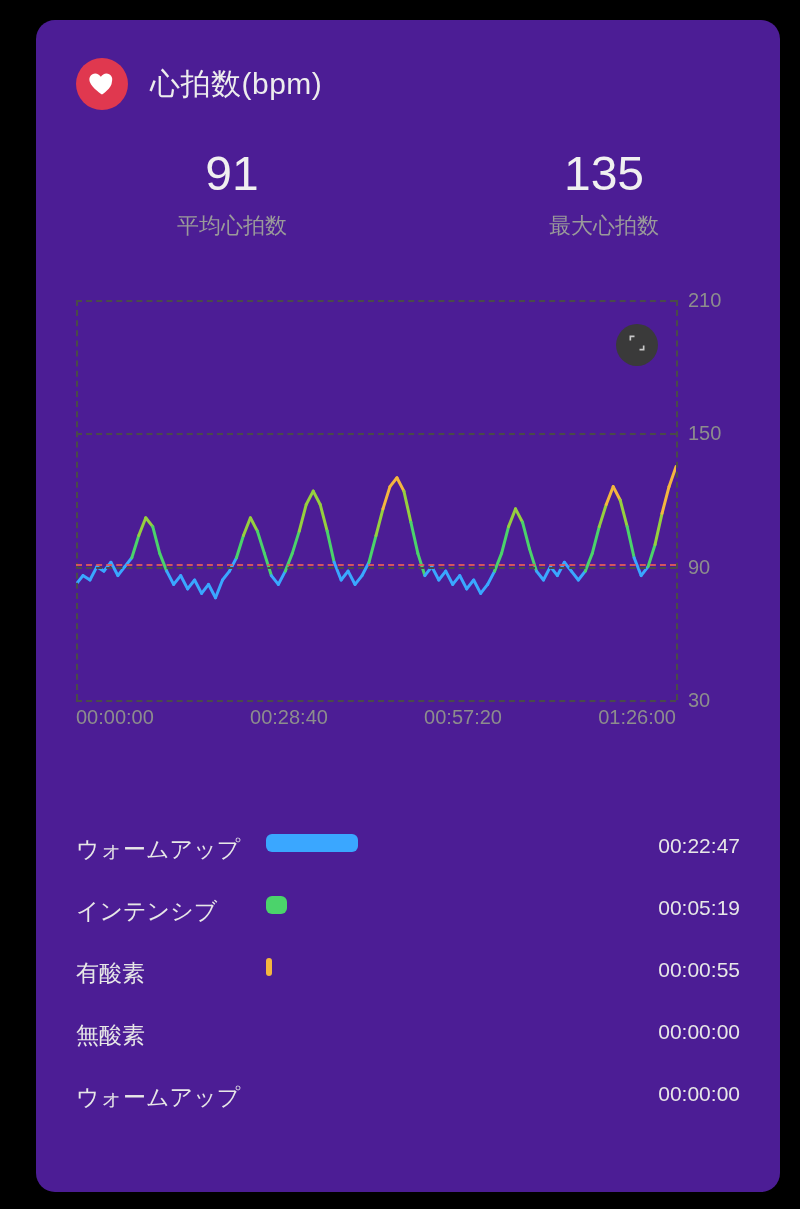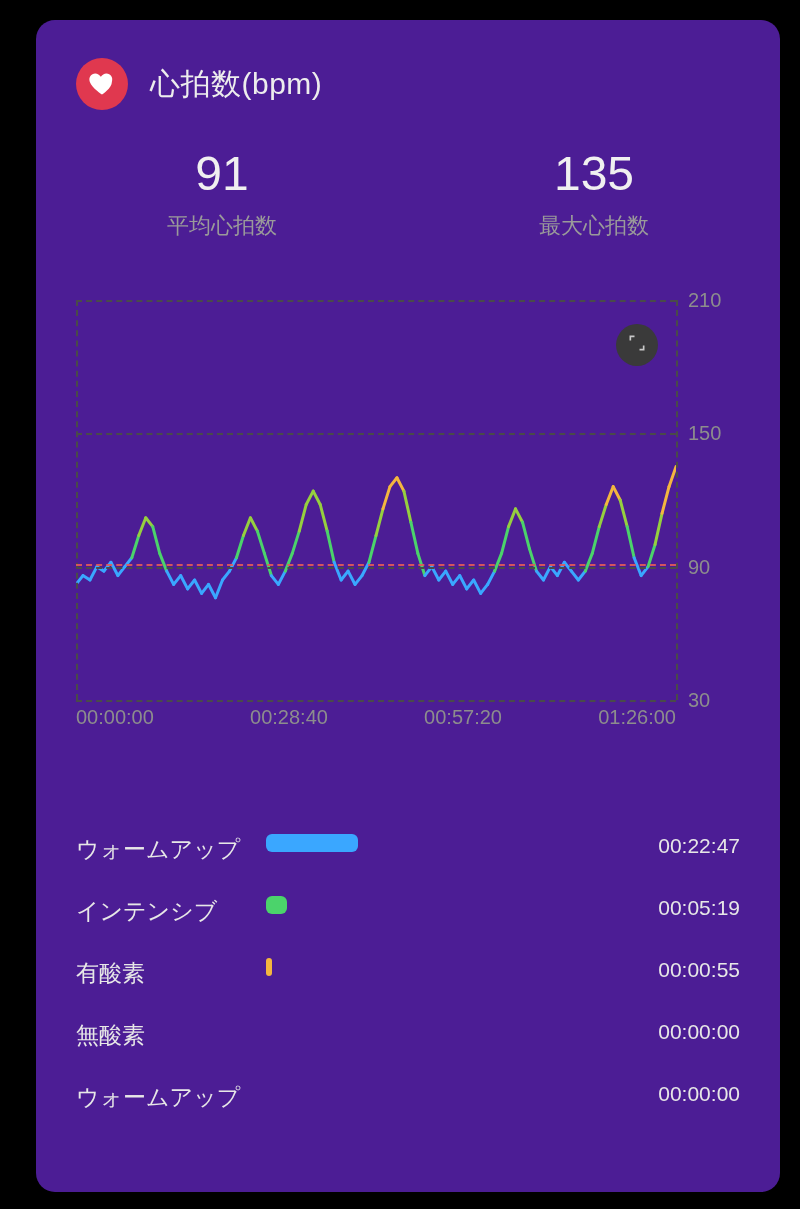--- a/index.html
+++ b/index.html
@@ -45,21 +45,21 @@
   .title {
     font-size: 30px;
     font-weight: 500;
     color: #ededed;
     letter-spacing: 0.5px;
   }
   
   .stats {
     position: absolute;
     top: 128px;
-    left: 0;
+    left: 10px;
     width: 100%;
     display: flex;
   }
   .stat {
     flex: 1;
     text-align: center;
   }
   .stat-value {
     font-size: 48px;
     font-weight: 500;

